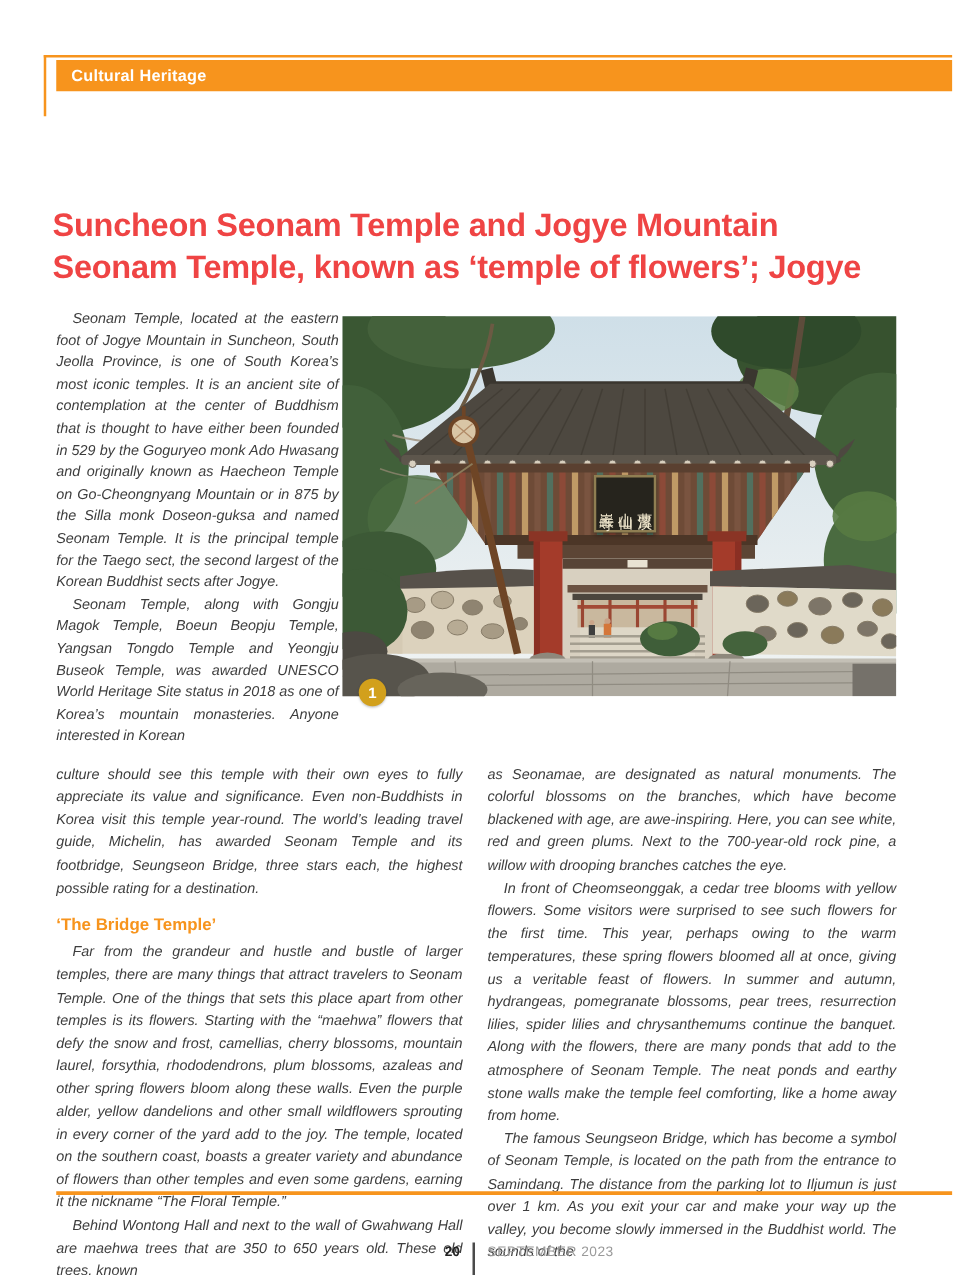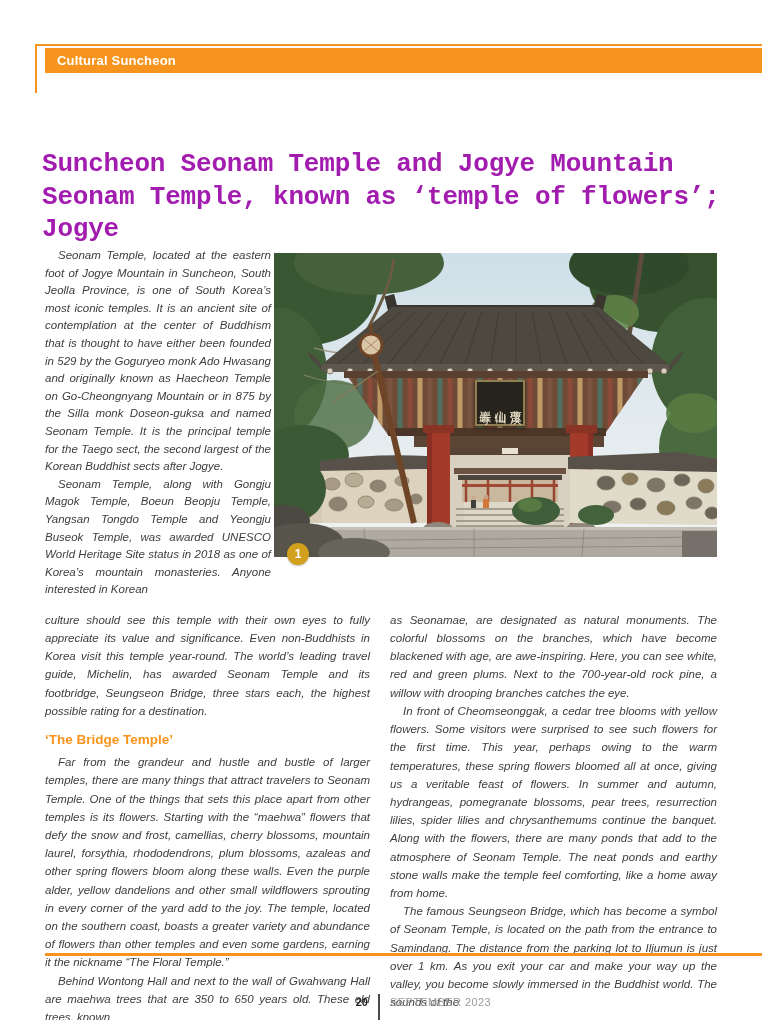--- a/index.html
+++ b/index.html
@@ -13,23 +13,23 @@
   
   .kicker-bar {
     position:absolute; top:48px; left:45px; right:0; height:25px;
     background:#F7941D; display:flex; align-items:center;
   }
   .kicker-label {
     color:#ffffff; font-size:13px; font-weight:bold; padding-left:12px; letter-spacing:0.2px;
   }
   
   .title {
-    position:absolute; top:131px; left:42px; width:680px;
-    font-family:Liberation Mono, monospace; font-weight:bold;
-    font-size:26px; line-height:32.5px; color:#a21caf; letter-spacing:-0.2px;
+    position:absolute; top:147px; left:42px; width:680px;
+    font-family:Liberation Sans, sans-serif; font-weight:bold;
+    font-size:26px; line-height:32.5px; color:#ef4444; letter-spacing:-0.2px;
   }
   .title span { display:block; }
   
   .content { position:absolute; top:247px; left:45px; width:672px; }
   .row1 { display:flex; }
   .intro-col { width:246px; margin-right:3px; }
   .photo-fig { position:relative; width:443px; height:304px; margin-top:6px; flex:none; }
   .photo-fig svg { display:block; width:443px; height:304px; }
   .row2 { display:flex; margin-top:12px; }
   .col-left  { width:325px; margin-right:20px; }
@@ -72,21 +72,21 @@
 </style>
 </head>
 <body>
 
 <div class="page">
 
   <div class="frame-h"></div>
   <div class="frame-v"></div>
 
   <div class="kicker-bar">
-    <span class="kicker-label">Cultural Suncheon</span>
+    <span class="kicker-label">Cultural Heritage</span>
   </div>
 
   <h1 class="title">
     <span>Suncheon Seonam Temple and Jogye Mountain</span>
     <span>Seonam Temple, known as ‘temple of flowers’; Jogye</span>
   </h1>
 
   <div class="content">
 
     <div class="row1">

